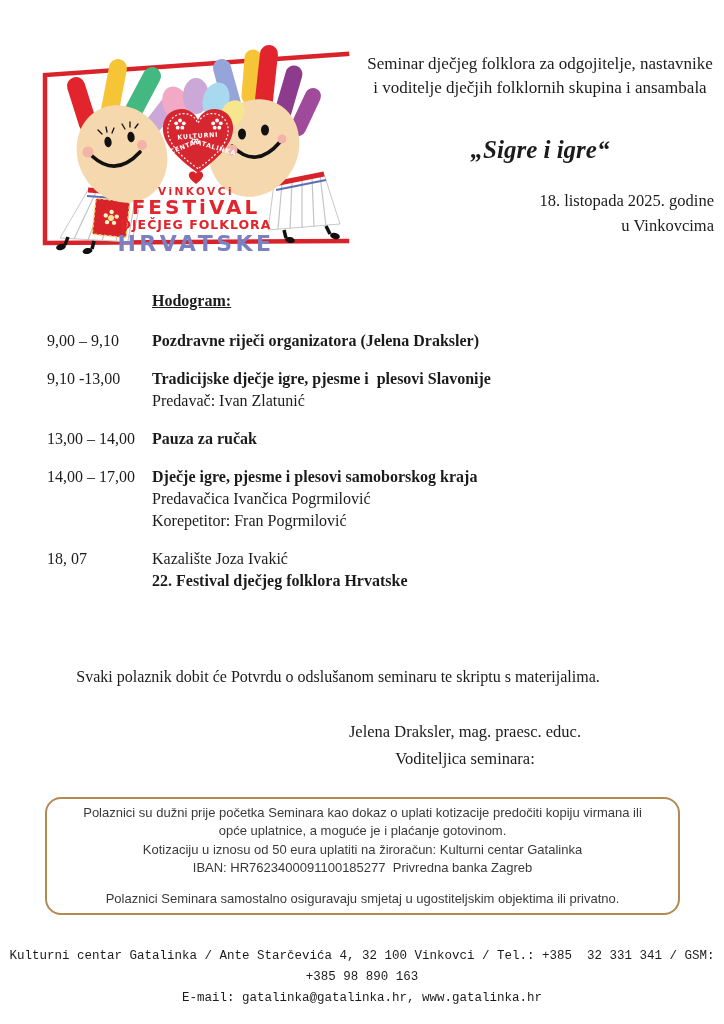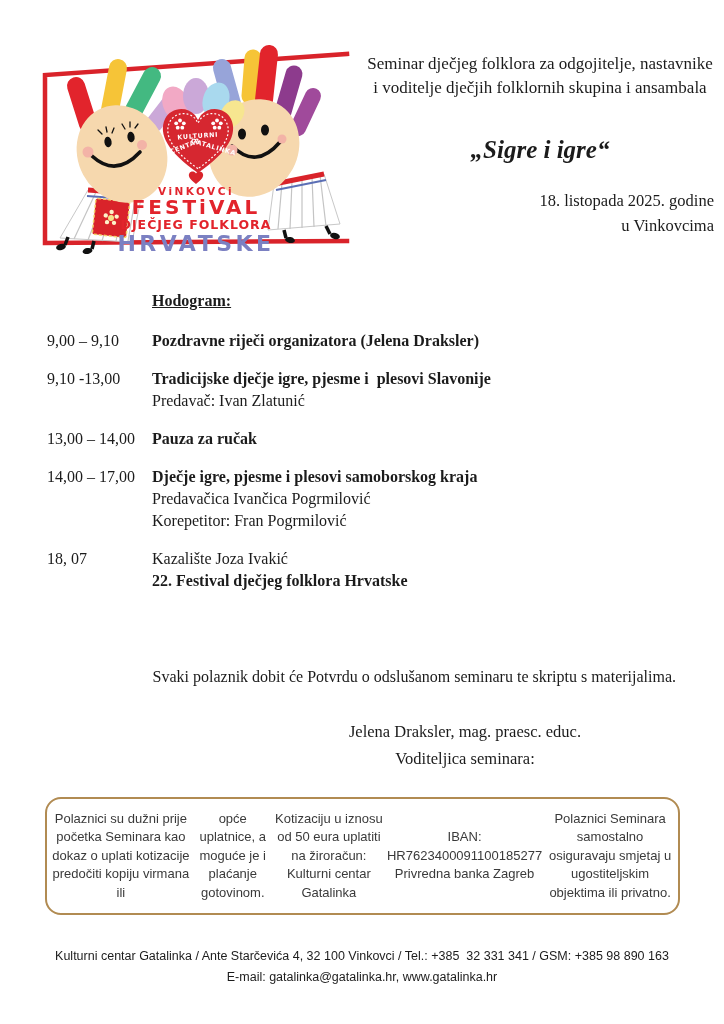--- a/index.html
+++ b/index.html
@@ -26,41 +26,41 @@
   .sched-heading { font-weight:bold; margin-left:105px; line-height:22px; margin-bottom:18px;text-decoration:underline; }
   .sched-row { display:flex; margin-bottom:16px; }
   .sched-time { width:105px; flex:0 0 105px; line-height:22px; white-space:pre-wrap; }
   .sched-desc { flex:1; }
   .sched-line { line-height:22px; white-space:pre-wrap; }
   .sched-line.bold { font-weight:bold; }
 
   
   .note {
     position:absolute; left:0; top:668px; width:676px;
-    text-align:right; font-size:16px;
+    text-align:center; font-size:16px;
   }
   .leader {
     position:absolute; left:300px; top:718px; width:330px;
     text-align:center; font-size:16.5px; line-height:27px;
   }
 
   
   .payment-box {
     position:absolute; left:45px; top:797px; width:635px; height:118px;
     box-sizing:border-box; border:2.5px solid #b18b52; border-radius:16px;
-    display:flex; justify-content:center; align-items:center;
+    display:flex; flex-direction:column; justify-content:center; align-items:center;
     font-family:"Liberation Sans", sans-serif; font-size:13px; color:#3a3a3a;
   }
   .pay-line { line-height:18.5px; white-space:pre-wrap; text-align:center; }
   .pay-spacer { height:12px; }
 
   
   .page-footer {
     position:absolute; left:0; top:946px; width:724px; text-align:center;
-    font-family:Liberation Sans, sans-serif; font-size:12.5px; line-height:21px;
+    font-family:Liberation Mono, monospace; font-size:12.5px; line-height:21px;
     color:#1c1c1c;
   }
   .footer-line { white-space:pre-wrap; }
 </style>
 </head>
 <body>
 
 <div class="page">
 
   <div class="logo-block">

